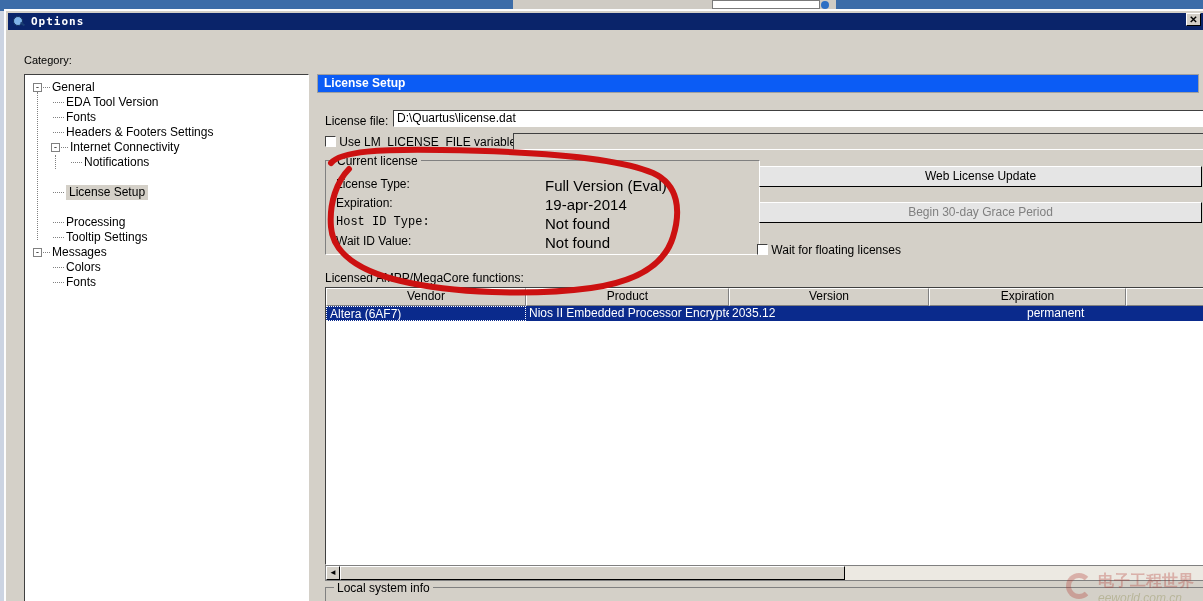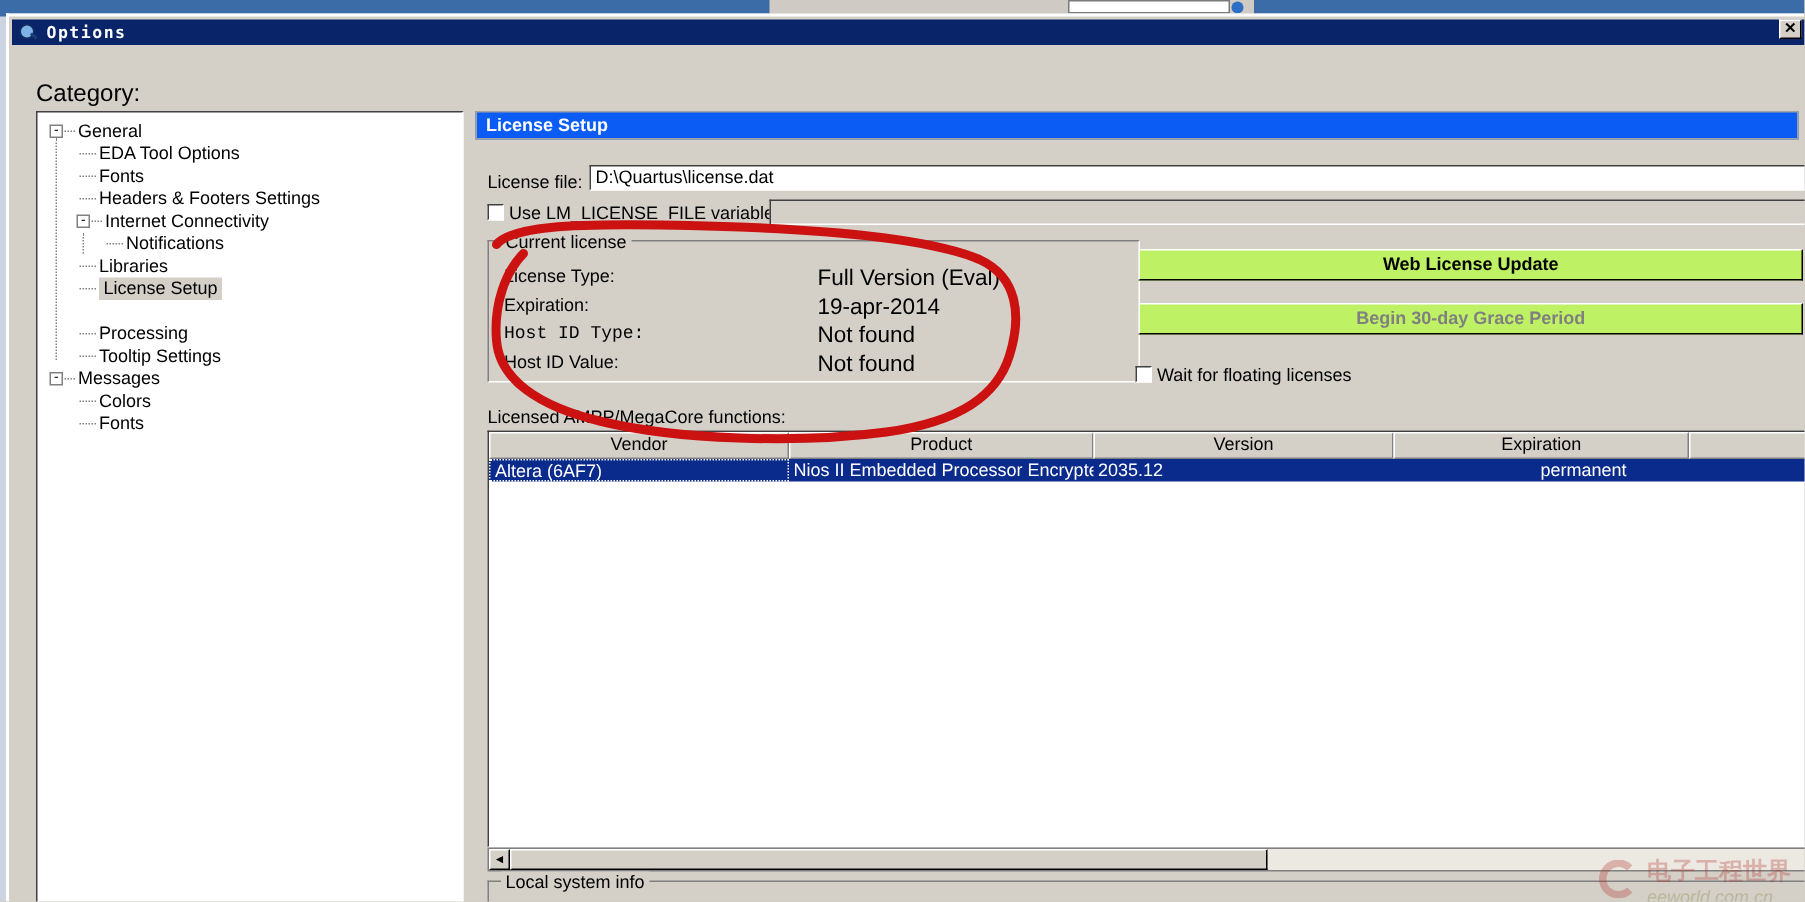--- a/index.html
+++ b/index.html
@@ -43,21 +43,21 @@
     letter-spacing:1px;margin-left:5px;
   }
   #close-button{
     position:absolute;right:2px;top:2px;width:15px;height:13px;
     background:#d4d0c8;border:1px solid #000;
     border-top-color:#fff;border-left-color:#fff;
     font-size:10px;line-height:11px;text-align:center;font-weight:bold;
     cursor:pointer;box-sizing:border-box;
   }
 
-  #category-label{position:absolute;left:18px;top:43px;font-size:16px;}
+  #category-label{position:absolute;left:18px;top:43px;font-size:11px;}
 
   
   #tree-panel{
     position:absolute;left:18px;top:63px;width:285px;height:538px;
     background:#fff;
     border:1px solid #404040;border-right-color:#fff;border-bottom-color:#fff;
     box-sizing:border-box;overflow:hidden;
   }
   .tnode{position:relative;height:15px;line-height:15px;font-size:12px;white-space:nowrap;}
   .tnode .lbl{position:absolute;}
@@ -100,23 +100,23 @@
 
   
   .group{position:absolute;border:1px solid #808080;border-right-color:#fff;border-bottom-color:#fff;box-sizing:border-box;}
   .group > .gtitle{position:absolute;top:-7px;left:8px;background:#d4d0c8;padding:0 3px;font-size:12px;}
 
   #current-license{left:8px;top:86px;width:435px;height:95px;}
   .lrow{position:absolute;font-size:12px;}
   .lval{position:absolute;font-size:15px;}
 
   #web-update-btn,#grace-btn{
-    position:absolute;height:21px;background:#bef264;
+    position:absolute;height:21px;background:#e5e5e5;
     border:1px solid #000;border-top-color:#fff;border-left-color:#fff;
-    box-sizing:border-box;text-align:center;font-size:12px;line-height:19px;cursor:pointer;font-weight:bold;
+    box-sizing:border-box;text-align:center;font-size:12px;line-height:19px;cursor:pointer;
   }
   #web-update-btn{left:442px;top:92px;width:443px;}
   #grace-btn{left:442px;top:128px;width:443px;color:#808080;cursor:default;}
   #wait-float-row{position:absolute;left:440px;top:169px;font-size:12px;}
 
   #ampp-label{position:absolute;left:8px;top:197px;font-size:12px;}
 
   
   #lic-table{
     position:absolute;left:8px;top:213px;width:1166px;height:278px;
@@ -184,42 +184,38 @@
   <div id="category-label">Category:</div>
 
   <div id="tree-panel">
       <div class="tnode" style="top: 5px; position: absolute; left: 0px; width: 100%;">
         <div class="expander" style="left: 8px;">-</div>
         <div class="dash" style="left: 18px; width: 7px;"></div>
         <span class="lbl" style="left: 27px;">General</span>
       </div>
       <div class="tnode" style="top: 20px; position: absolute; left: 0px; width: 100%;">
         <div class="dash" style="left: 28px; width: 11px;"></div>
-        <span class="lbl" style="left: 41px;">EDA Tool Options</span>
+        <span class="lbl" style="left: 41px;">EDA Tool Version</span>
       </div>
       <div class="tnode" style="top: 35px; position: absolute; left: 0px; width: 100%;">
         <div class="dash" style="left: 28px; width: 11px;"></div>
         <span class="lbl" style="left: 41px;">Fonts</span>
       </div>
       <div class="tnode" style="top: 50px; position: absolute; left: 0px; width: 100%;">
         <div class="dash" style="left: 28px; width: 11px;"></div>
         <span class="lbl" style="left: 41px;">Headers &amp; Footers Settings</span>
       </div>
       <div class="tnode" style="top: 65px; position: absolute; left: 0px; width: 100%;">
         <div class="expander" style="left: 26px;">-</div>
         <div class="dash" style="left: 36px; width: 7px;"></div>
         <span class="lbl" style="left: 45px;">Internet Connectivity</span>
       </div>
       <div class="tnode" style="top: 80px; position: absolute; left: 0px; width: 100%;">
         <div class="dash" style="left: 46px; width: 11px;"></div>
         <span class="lbl" style="left: 59px;">Notifications</span>
-      </div>
-      <div class="tnode" style="top: 95px; position: absolute; left: 0px; width: 100%;">
-        <div class="dash" style="left: 28px; width: 11px;"></div>
-        <span class="lbl" style="left: 41px;">Libraries</span>
       </div>
       <div class="tnode sel" style="top: 110px; position: absolute; left: 0px; width: 100%;">
         <div class="dash" style="left: 28px; width: 11px;"></div>
         <span class="lbl" style="left: 41px;">License Setup</span>
       </div>
       <div class="tnode" style="top: 140px; position: absolute; left: 0px; width: 100%;">
         <div class="dash" style="left: 28px; width: 11px;"></div>
         <span class="lbl" style="left: 41px;">Processing</span>
       </div>
       <div class="tnode" style="top: 155px; position: absolute; left: 0px; width: 100%;">
@@ -259,21 +255,21 @@
     <div id="lmvar-input"></div>
 
     <div class="group" id="current-license">
       <div class="gtitle">Current license</div>
     <div class="lrow" style="left: 10px; top: 16px;">License Type:</div>
         <div class="lval" style="left: 219px; top: 16px;">Full Version (Eval)</div>
         <div class="lrow" style="left: 10px; top: 35px;">Expiration:</div>
         <div class="lval" style="left: 219px; top: 35px;">19-apr-2014</div>
         <div class="lrow" style="left: 10px; top: 54px; font-family: Liberation Mono, monospace;">Host ID Type:</div>
         <div class="lval" style="left: 219px; top: 54px;">Not found</div>
-        <div class="lrow" style="left: 10px; top: 73px;">Host ID Value:</div>
+        <div class="lrow" style="left: 10px; top: 73px;">Wait ID Value:</div>
         <div class="lval" style="left: 219px; top: 73px;">Not found</div>
       </div>
 
     <div id="web-update-btn">Web License Update</div>
     <div id="grace-btn">Begin 30-day Grace Period</div>
     <div id="wait-float-row">
       <span class="cbx"></span>
       <span>Wait for floating licenses</span>
     </div>
 

